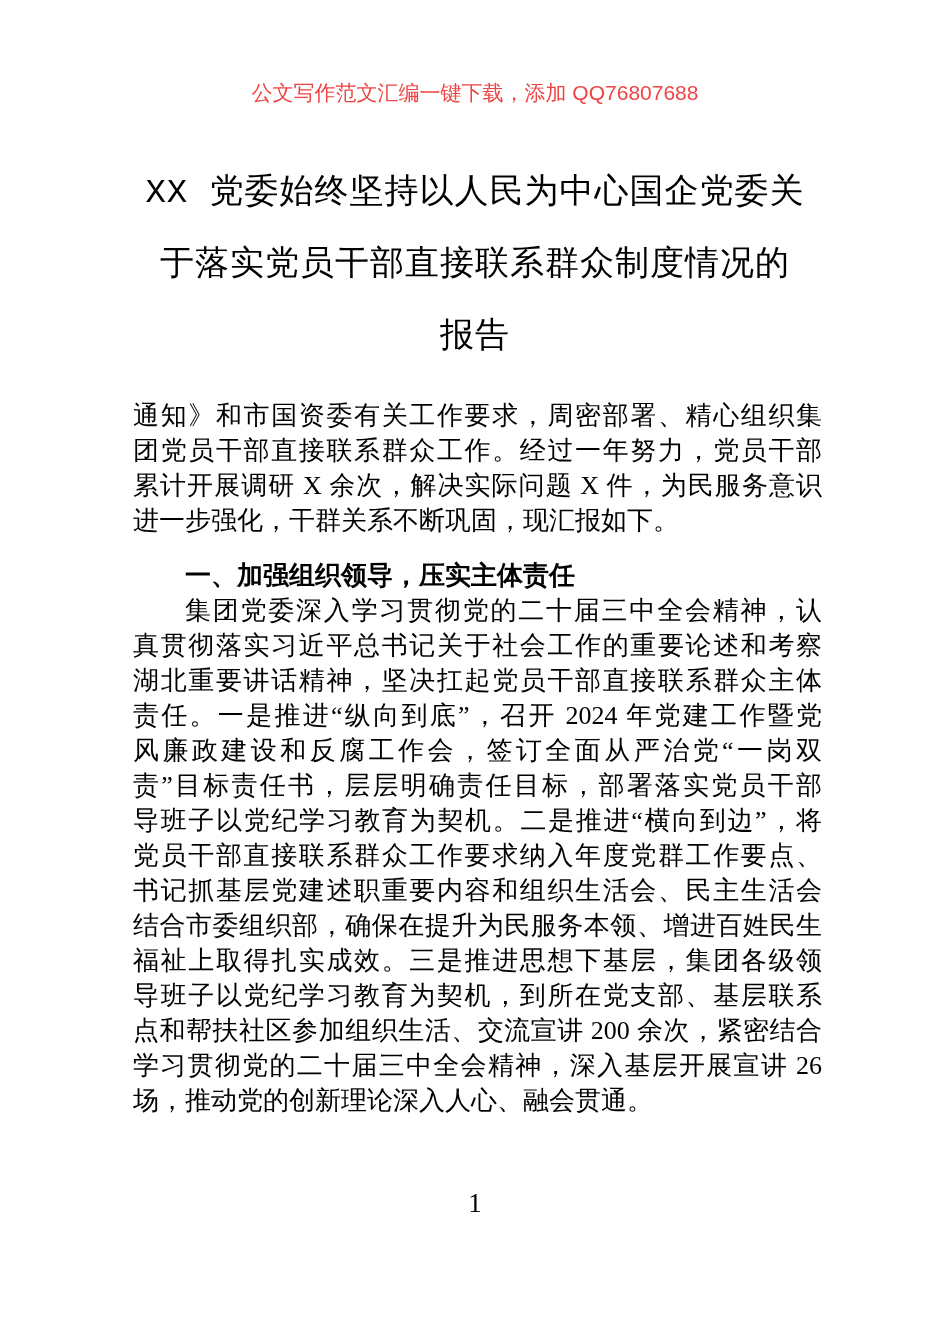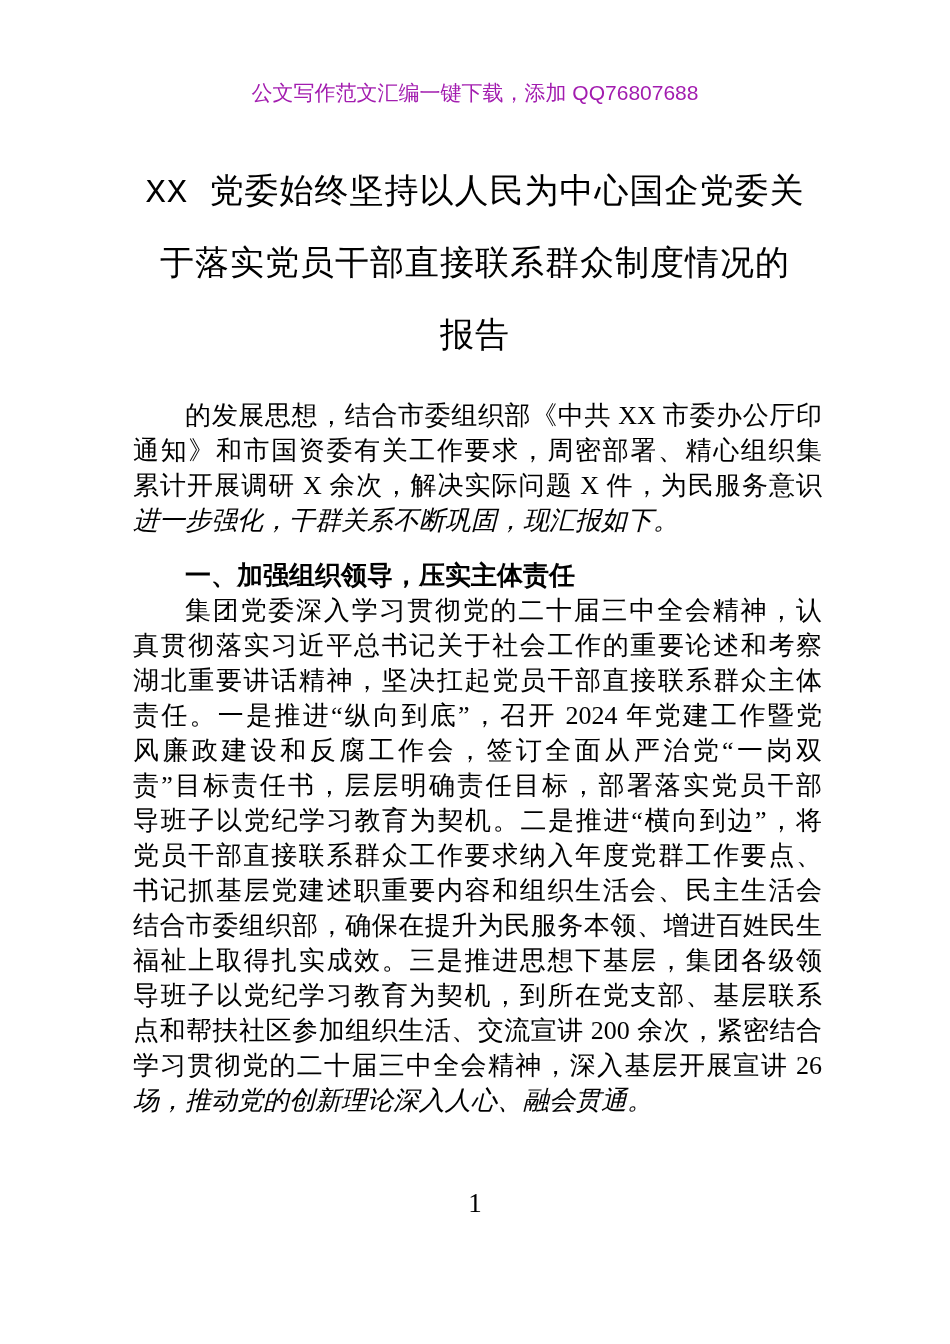--- a/index.html
+++ b/index.html
@@ -15,21 +15,21 @@
     margin: 0 auto;
   }
   .notice {
     position: absolute;
     top: 80px;
     left: 0;
     width: 100%;
     text-align: center;
     font-size: 21px;
     line-height: 26px;
-    color: #a21caf;
+    color: #ef4444;
     font-family: "Liberation Sans", "DejaVu Sans", sans-serif;
   }
   .title-block {
     position: absolute;
     top: 157px;
     left: 130px;
     width: 690px;
     text-align: center;
     font-size: 34px;
     line-height: 72px;
@@ -46,21 +46,21 @@
     line-height: 35px;
   }
   .line {
     height: 35px;
     overflow: hidden;
     text-align: justify;
     text-align-last: justify;
     text-justify: inter-character;
   }
   .line.indent { text-indent: 52px; }
-  .line.para-end { text-align: left; text-align-last: left; font-style: italic; }
+  .line.para-end { text-align: left; text-align-last: left; }
   .line.heading {
     font-weight: bold;
     text-align: left;
     text-align-last: left;
     font-family: "Liberation Sans", "DejaVu Sans", sans-serif;
     margin-top: 20px;
   }
   .page-number {
     position: absolute;
     top: 1186px;
@@ -79,22 +79,22 @@
   <div class="notice">公文写作范文汇编一键下载，添加 QQ76807688</div>
 
   <div class="title-block">
     <div class="title-line">XX 党委始终坚持以人民为中心国企党委关</div>
     <div class="title-line">于落实党员干部直接联系群众制度情况的</div>
     <div class="title-line">报告</div>
   </div>
 
   <div class="body-block">
 
-    <div class="line indent">的发展思想，结合市委组织部《中共 XX 市委办公厅印</div>
     <div class="line">通知》和市国资委有关工作要求，周密部署、精心组织集</div>
+    <div class="line">团党员干部直接联系群众工作。经过一年努力，党员干部</div>
     <div class="line">累计开展调研 X 余次，解决实际问题 X 件，为民服务意识</div>
     <div class="line para-end">进一步强化，干群关系不断巩固，现汇报如下。</div>
 
     <div class="line heading indent">一、加强组织领导，压实主体责任</div>
 
     <div class="line indent">集团党委深入学习贯彻党的二十届三中全会精神，认</div>
     <div class="line">真贯彻落实习近平总书记关于社会工作的重要论述和考察</div>
     <div class="line">湖北重要讲话精神，坚决扛起党员干部直接联系群众主体</div>
     <div class="line">责任。一是推进“纵向到底”，召开 2024 年党建工作暨党</div>
     <div class="line">风廉政建设和反腐工作会，签订全面从严治党“一岗双</div>

